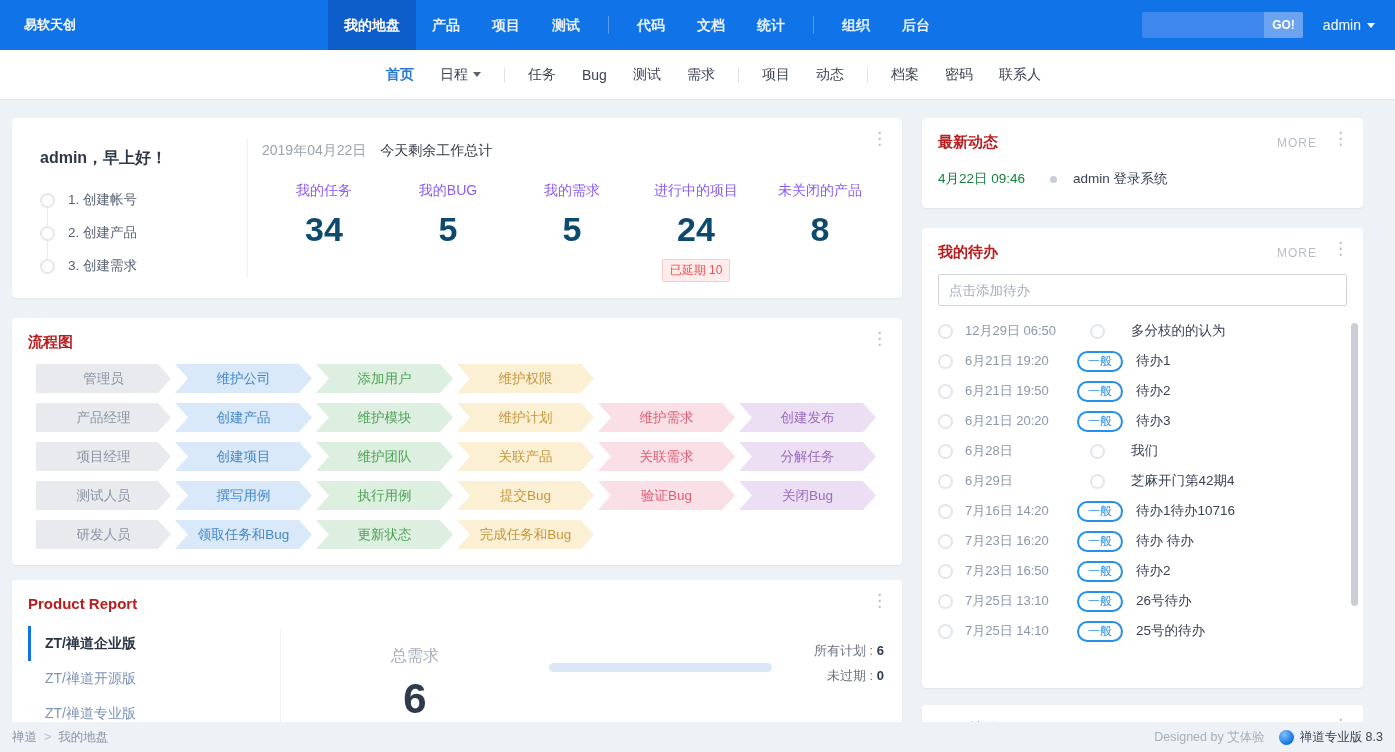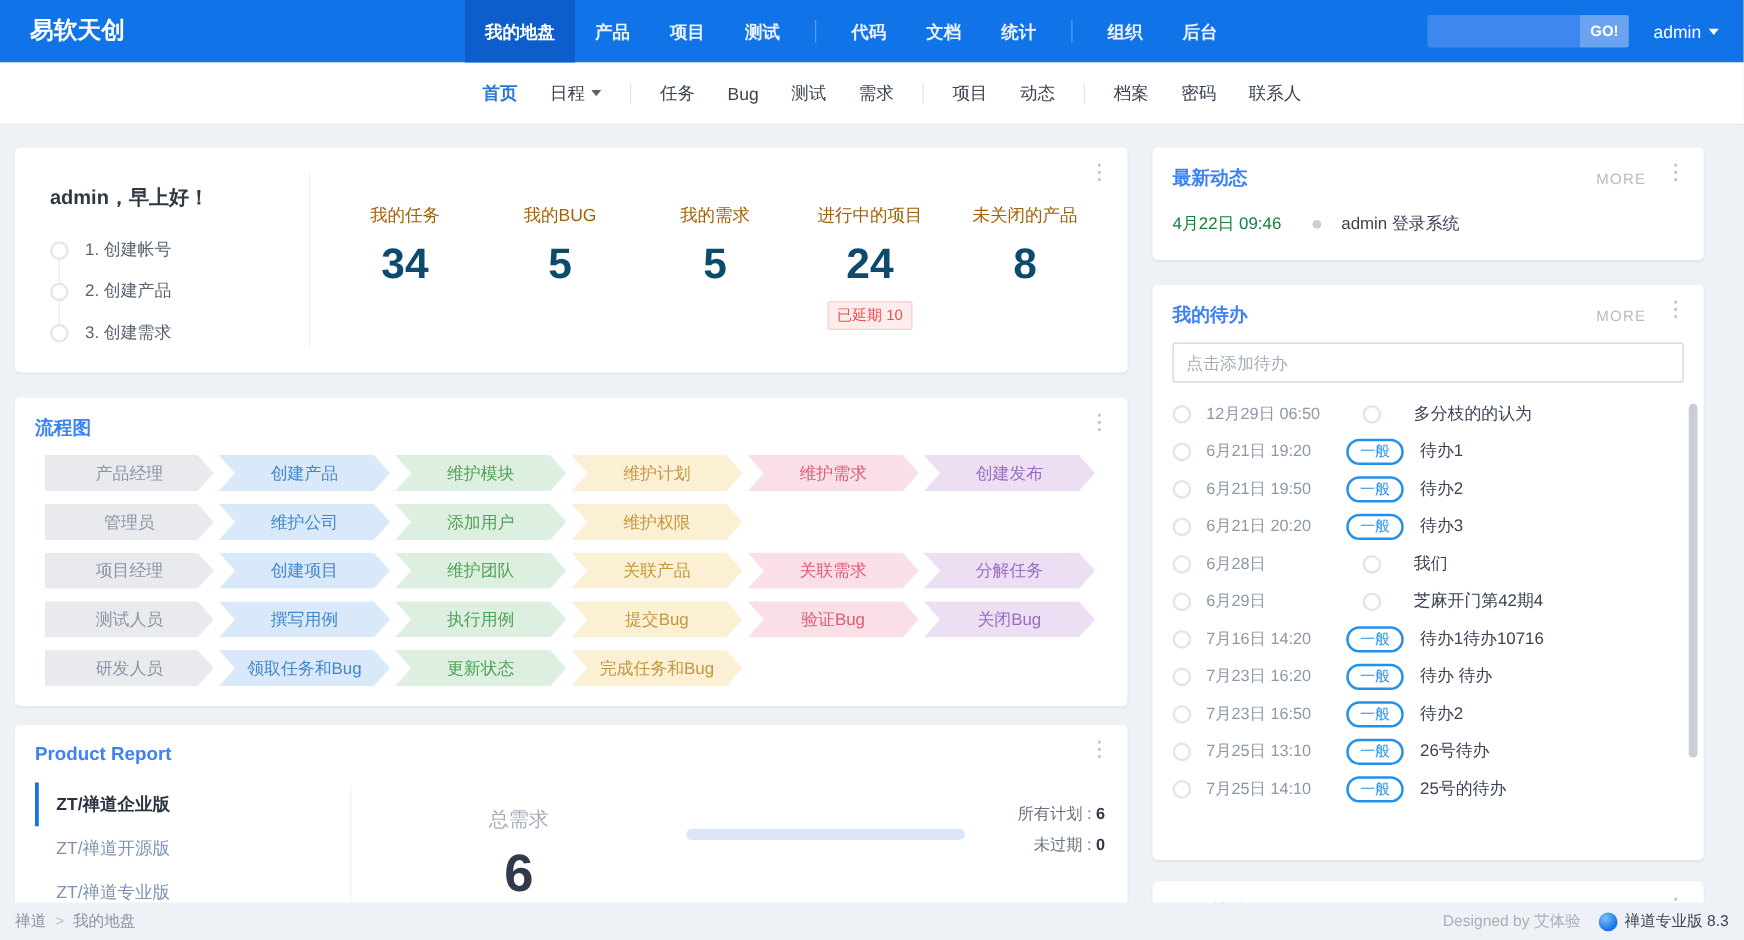--- a/index.html
+++ b/index.html
@@ -1,20 +1,20 @@
 <!DOCTYPE html>
 <html><head>
 <meta charset="utf-8">
 <style>
   * { margin:0; padding:0; box-sizing:border-box; }
   html,body { width:1395px; height:752px; font-family:"Liberation Sans","DejaVu Sans",sans-serif; background:#eef1f5; overflow:hidden; }
 
   
   .topbar { height:50px; background:#1173e8; display:flex; align-items:stretch; color:#fff; }
-  .brand { font-size:19px; font-weight:700; line-height:50px; padding-left:24px; width:372px; }
+  .brand { font-size:13px; font-weight:700; line-height:50px; padding-left:24px; width:328px; }
   .topnav { display:flex; align-items:stretch; }
   .topnav .titem { line-height:50px; padding:0 16px; font-size:14px; font-weight:600; color:#eaf2fd; cursor:pointer; white-space:nowrap; }
   .topnav .titem.active { background:#0d5ecb; color:#fff; }
   .tdiv { width:1px; height:18px; background:#5d9bee; align-self:center; margin:0 12px; }
   .topright { margin-left:auto; display:flex; align-items:center; padding-right:20px; }
   .search-box { display:flex; align-items:center; }
   .search-input { width:122px; height:26px; border:none; background:#3d87ef; border-radius:2px 0 0 2px; outline:none; color:#fff; padding:0 8px; font-size:13px; }
   .go-btn { height:26px; background:#6ba3f0; border:none; color:#fff; font-size:12px; font-weight:700; padding:0 8px; border-radius:0 2px 2px 0; cursor:pointer; }
   .user-menu { margin-left:20px; font-size:14px; color:#fff; display:flex; align-items:center; cursor:pointer; }
   .caret { width:0; height:0; border-left:4px solid transparent; border-right:4px solid transparent; border-top:5px solid #fff; margin-left:6px; display:inline-block; }
@@ -27,39 +27,39 @@
   .scaret { width:0; height:0; border-left:4px solid transparent; border-right:4px solid transparent; border-top:5px solid #5a6372; margin-left:5px; }
   .sdiv { width:1px; height:16px; background:#e1e5ea; margin:0 10px; }
 
   
   .page { height:622px; overflow:hidden; display:flex; padding:18px 32px 0 12px; gap:20px; }
   .col-main { width:890px; flex:none; }
   .col-side { flex:1; min-width:0; }
   .card { background:#fff; border-radius:4px; box-shadow:0 1px 2px rgba(0,0,0,.06); position:relative; }
   .kebab { position:absolute; top:12px; right:14px; color:#b3bac4; font-size:17px; line-height:1; cursor:pointer; font-family:"DejaVu Sans",sans-serif; }
   .card-head { display:flex; align-items:center; padding:15px 16px 0 16px; }
-  .card-title { font-size:15px; font-weight:700; color:#3b82f6; }
+  .card-title { font-size:15px; font-weight:700; color:#b91c1c; }
   .more-link { margin-left:auto; margin-right:30px; font-size:12px; color:#b6bcc6; letter-spacing:1px; cursor:pointer; }
 
   
   .greeting { height:180px; display:flex; margin-bottom:20px; }
   .g-left { width:235px; flex:none; padding:30px 0 0 28px; }
   .g-title { font-size:16px; font-weight:700; color:#2f3847; }
   .steps { margin-top:22px; position:relative; padding-left:0; }
   .steps::before { content:""; position:absolute; left:7px; top:10px; bottom:10px; width:1px; background:#e8ecf0; }
   .step { display:flex; align-items:center; margin-bottom:15px; position:relative; cursor:pointer; }
   .step-dot { width:15px; height:15px; border-radius:50%; border:2px solid #e4e8ec; background:#fff; flex:none; }
   .step-label { font-size:13.5px; color:#596273; margin-left:13px; }
   .g-right { flex:1; border-left:1px solid #eef1f4; margin:20px 0; padding:4px 0 0 14px; }
   .g-date-row { font-size:14px; }
   .g-date { color:#9aa3ae; }
   .g-summary { color:#333a46; margin-left:10px; }
   .stats { display:flex; margin-top:22px; }
   .stat { width:124px; text-align:center; cursor:pointer; }
-  .stat-label { font-size:14px; color:#a16207; }
+  .stat-label { font-size:14px; color:#8b5cf6; }
   .stat-value { font-size:34px; font-weight:700; color:#0c4a6e; margin-top:10px; }
   .stat-badge { display:inline-block; margin-top:10px; font-size:12px; color:#ef4e4e; background:#ffeded; border:1px solid #ffc9c9; border-radius:2px; padding:2px 7px; }
 
   
   .flow { height:247px; margin-bottom:15px; padding-bottom:14px; }
   .flow-rows { padding:12px 24px 0 24px; }
   .frow { display:flex; margin-bottom:10px; }
   .chev { width:137px; flex:none; height:29px; line-height:29px; text-align:center; font-size:13.5px; margin-right:4px; cursor:pointer;
           clip-path:polygon(0 0, calc(100% - 13px) 0, 100% 50%, calc(100% - 13px) 100%, 0 100%, 13px 50%); }
   .chev.role { width:135px; clip-path:polygon(0 0, calc(100% - 13px) 0, 100% 50%, calc(100% - 13px) 100%, 0 100%); background:#e8eaee; color:#8a94a3; cursor:default; }
@@ -187,20 +187,24 @@
             <span class="step-dot"></span>
             <span class="step-label">2. 创建产品</span>
           </div>
           <div class="step">
             <span class="step-dot"></span>
             <span class="step-label">3. 创建需求</span>
           </div>
         </div>
       </div>
       <div class="g-right">
+        <div class="g-date-row">
+          <span class="g-date">2019年04月22日</span>
+          <span class="g-summary">今天剩余工作总计</span>
+        </div>
         <div class="stats">
           <div class="stat">
             <div class="stat-label">我的任务</div>
             <div class="stat-value">34</div>
           </div>
           <div class="stat">
             <div class="stat-label">我的BUG</div>
             <div class="stat-value">5</div>
           </div>
           <div class="stat">
@@ -219,33 +223,33 @@
         </div>
       </div>
     </div>
 
     <div class="card flow">
       <span class="kebab">⋮</span>
       <div class="card-head">
           <span class="card-title">流程图</span>
         </div>
       <div class="flow-rows">
+        <div class="frow">
+          <div class="chev role">管理员</div>
+          <div class="chev c-blue">维护公司</div>
+          <div class="chev c-green">添加用户</div>
+          <div class="chev c-yellow">维护权限</div>
+        </div>
         <div class="frow">
           <div class="chev role">产品经理</div>
           <div class="chev c-blue">创建产品</div>
           <div class="chev c-green">维护模块</div>
           <div class="chev c-yellow">维护计划</div>
           <div class="chev c-pink">维护需求</div>
           <div class="chev c-purple">创建发布</div>
-        </div>
-        <div class="frow">
-          <div class="chev role">管理员</div>
-          <div class="chev c-blue">维护公司</div>
-          <div class="chev c-green">添加用户</div>
-          <div class="chev c-yellow">维护权限</div>
         </div>
         <div class="frow">
           <div class="chev role">项目经理</div>
           <div class="chev c-blue">创建项目</div>
           <div class="chev c-green">维护团队</div>
           <div class="chev c-yellow">关联产品</div>
           <div class="chev c-pink">关联需求</div>
           <div class="chev c-purple">分解任务</div>
         </div>
         <div class="frow">

